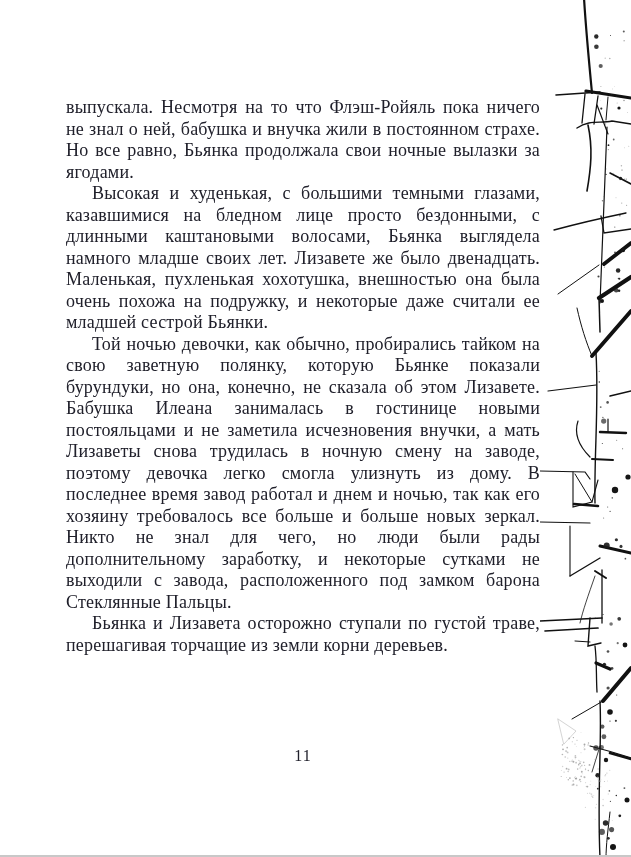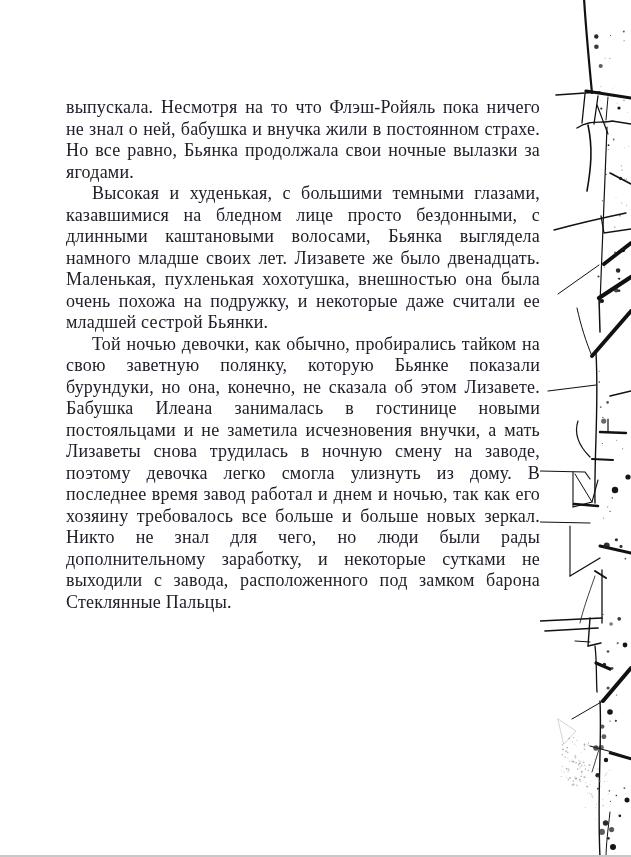--- a/index.html
+++ b/index.html
@@ -25,22 +25,24 @@
 </style>
 </head>
 <body>
 
 <div class="page">
 
   <div class="text-block">
     <p class="para no-indent">выпускала. Несмотря на то что Флэш-Ройяль пока ничего не знал о ней, бабушка и внучка жили в постоянном страхе. Но все равно, Бьянка продолжала свои ночные вылазки за ягодами.</p>
     <p class="para">Высокая и худенькая, с большими темными глазами, казавшимися на бледном лице просто бездонными, с длинными каштановыми волосами, Бьянка выглядела намного младше своих лет. Лизавете же было двенадцать. Маленькая, пухленькая хохотушка, внешностью она была очень похожа на подружку, и некоторые даже считали ее младшей сестрой Бьянки.</p>
     <p class="para">Той ночью девочки, как обычно, пробирались тайком на свою заветную полянку, которую Бьянке показали бурундуки, но она, конечно, не сказала об этом Лизавете. Бабушка Илеана занималась в гостинице новыми постояльцами и не заметила исчезновения внучки, а мать Лизаветы снова трудилась в ночную смену на заводе, поэтому девочка легко смогла улизнуть из дому. В последнее время завод работал и днем и ночью, так как его хозяину требовалось все больше и больше новых зеркал. Никто не знал для чего, но люди были рады дополнительному заработку, и некоторые сутками не выходили с завода, расположенного под замком барона Стеклянные Пальцы.</p>
+    <p class="para">Бьянка и Лизавета осторожно ступали по густой траве, перешагивая торчащие из земли корни деревьев.</p>
   </div>
 
+  <div class="page-number">11</div>
 
   <div class="ink-art">
     <svg viewBox="0 0 91 857" xmlns="http://www.w3.org/2000/svg">
       <g stroke="#111111" fill="none" stroke-linecap="round">
 
         <path d="M44,-2 C46,30 49,62 52,93" stroke-width="2.2"></path>
         <path d="M16,95 L60,92" stroke-width="1.6"></path>
         <path d="M46,91 L91,98" stroke-width="3.2"></path>
         <path d="M45,94 L42,123" stroke-width="1.3"></path>
         <path d="M58,96 L54,124" stroke-width="1.3"></path>

